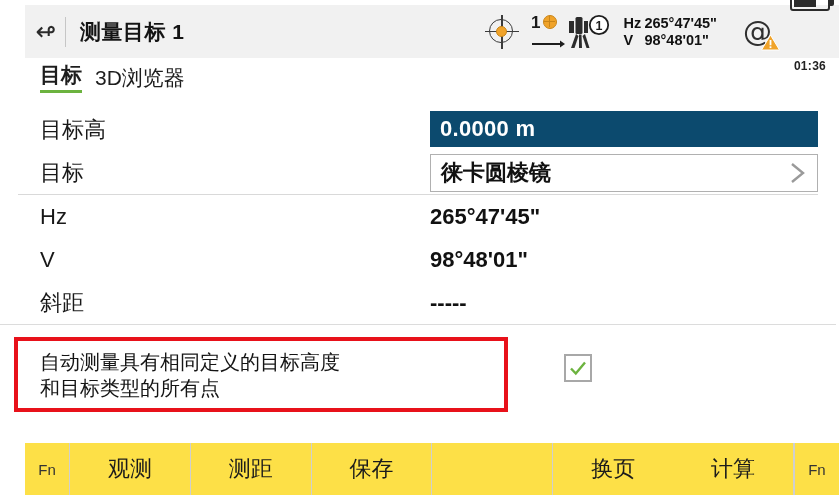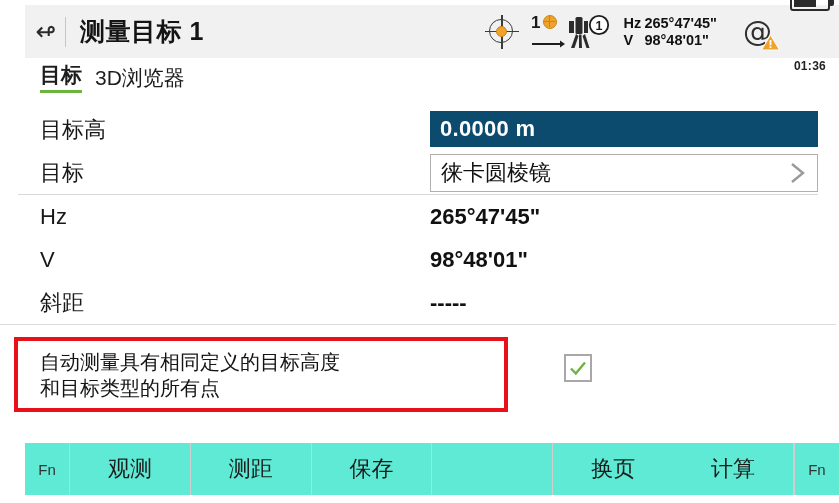--- a/index.html
+++ b/index.html
@@ -44,21 +44,21 @@
     transform: scaleX(-1);
     display: block;
   }
   .header-sep {
     width: 1px;
     height: 30px;
     background: #c6c6c6;
     flex: 0 0 auto;
   }
   .title {
-    font-size: 25px;
+    font-size: 21px;
     font-weight: bold;
     letter-spacing: 0.5px;
     margin-left: 14px;
     white-space: nowrap;
     color: #141414;
   }
   .status-area {
     margin-left: auto;
     display: flex;
     align-items: center;
@@ -252,21 +252,21 @@
     border: 1.5px solid #b0b0b0;
     box-sizing: border-box;
     display: flex;
     align-items: center;
     justify-content: space-between;
     padding: 0 9px 0 10px;
     cursor: pointer;
   }
   .field-select .sel-text {
     font-size: 22px;
-    font-weight: normal;
+    font-weight: bold;
     color: #111;
   }
   .chev {
     width: 22px; height: 24px;
     flex: 0 0 auto;
   }
   .divider {
     height: 1px;
     background: #d9d9d9;
     margin: 0 18px 0 18px;
@@ -318,21 +318,21 @@
     width: 18px; height: 18px;
   }
 
   
   .footer {
     position: absolute;
     left: 25px;
     top: 443px;
     width: 814px;
     height: 52px;
-    background: #5eead4;
+    background: #fde047;
     display: flex;
     align-items: stretch;
   }
   .fbtn {
     display: flex;
     align-items: center;
     justify-content: center;
     font-size: 22px;
     color: #1b1b1b;
     cursor: pointer;

